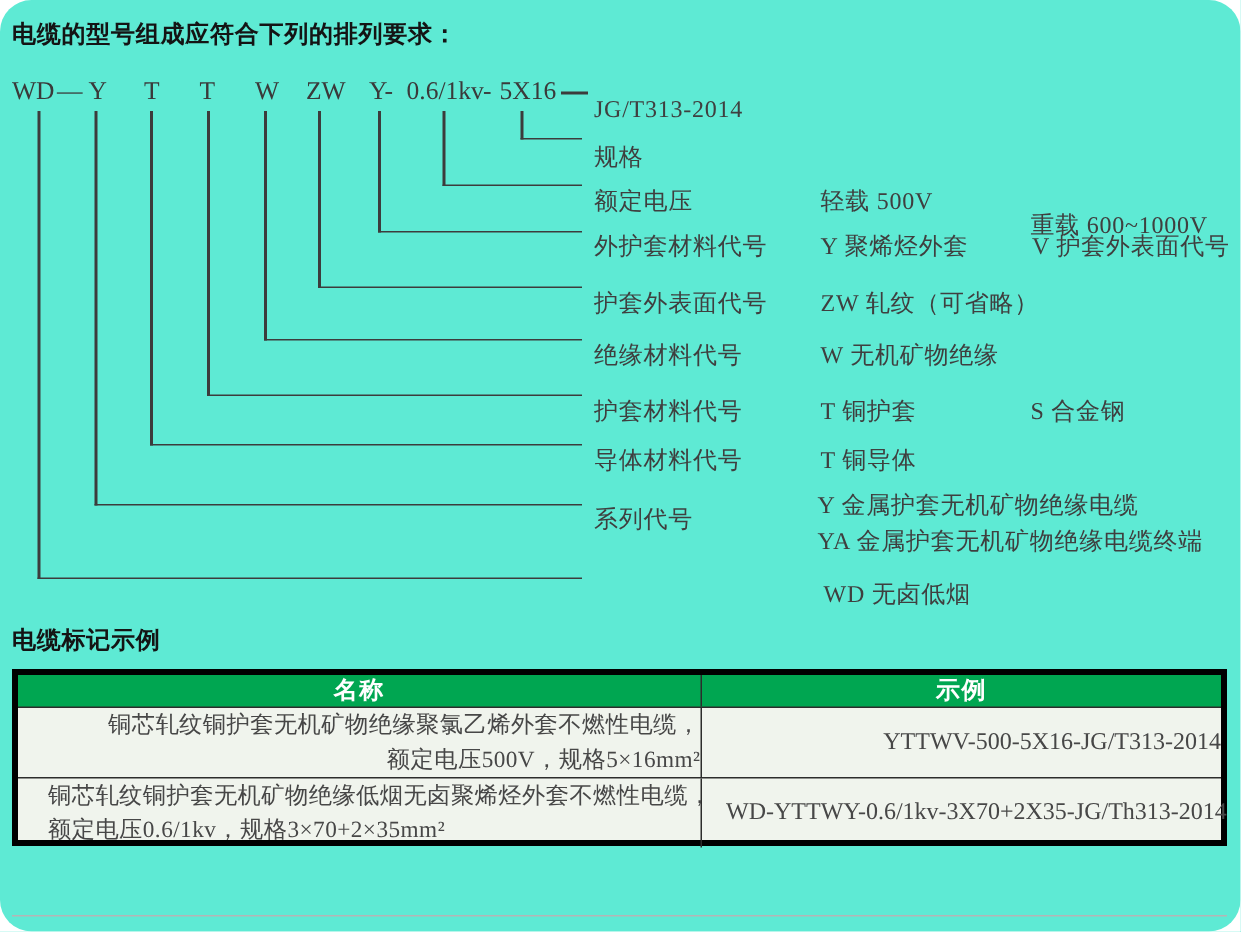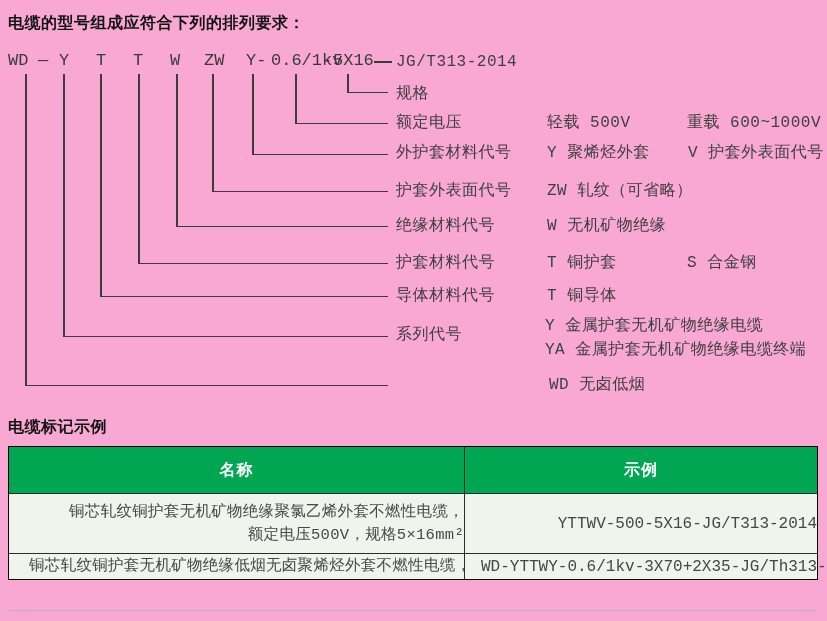--- a/index.html
+++ b/index.html
@@ -1,29 +1,29 @@
 <!DOCTYPE html>
 <html><head>
 <meta charset="utf-8">
 <style>
   html,body{margin:0;padding:0;background:#ffffff;}
   #page{
-    position:relative;width:827px;height:621px;background:#f9a8d4;overflow:hidden;
-    font-family:Liberation Mono, monospace;color:#3f3f3f;
+    position:relative;width:827px;height:621px;background:#5eead4;overflow:hidden;
+    font-family:Liberation Serif, serif;color:#3f3f3f;border-radius:21px;
   }
   .abs{position:absolute;white-space:nowrap;}
   .h1{font-size:16px;font-weight:700;color:#141414;letter-spacing:0.5px;}
   .code{font-size:17px;color:#3a3a3a;line-height:18px;}
-  .lbl{font-size:16px;color:#3f3f3f;letter-spacing:0.5px;line-height:16px;}
+  .lbl{font-size:16px;color:#3f3f3f;letter-spacing:0.5px;line-height:16px;margin-top:12px;}
   .vline{position:absolute;width:1.5px;background:#3c3c3c;}
   .hline{position:absolute;height:1.5px;background:#3c3c3c;}
   
   .tbl{
-    position:absolute;left:8px;top:446px;width:810px;height:134px;
-    border:1px solid #000000;box-sizing:border-box;background:#f0f4ed;
+    position:absolute;left:8px;top:446px;width:810px;height:118px;
+    border:4px solid #000000;box-sizing:border-box;background:#f0f4ed;
     display:flex;flex-direction:column;
   }
   .tr{display:flex;flex-direction:row;width:100%;}
   .tr.head{height:46px;background:#00a651;border-bottom:1px solid #2c2c2c;}
   .tr.r1{height:59px;border-bottom:1px solid #2c2c2c;text-align:right;}
   .tr.r2{flex:1;}
   .td{box-sizing:border-box;display:flex;flex-direction:column;justify-content:center;}
   .td.c1{width:456px;border-right:1px solid #2c2c2c;}
   .td.c2{flex:1;}
   .th{align-items:center;font-size:16px;font-weight:700;color:#ffffff;letter-spacing:1px;}
@@ -70,21 +70,21 @@
   <div class="hline" style="left:176px;top:225.5px;width:212px;"></div>
   <div class="hline" style="left:138px;top:262.5px;width:250px;"></div>
   <div class="hline" style="left:100px;top:295.5px;width:288px;"></div>
   <div class="hline" style="left:63px;top:335.5px;width:325px;"></div>
   <div class="hline" style="left:25px;top:384.5px;width:363px;"></div>
 
   <div class="abs lbl" style="left:396px;top:86px;">规格</div>
 
   <div class="abs lbl" style="left:396px;top:115px;">额定电压</div>
   <div class="abs lbl" style="left:547px;top:115px;">轻载 500V</div>
-  <div class="abs lbl" style="left:687px;top:115px;">重载 600~1000V</div>
+  <div class="abs lbl" style="left:687px;top:131px;">重载 600~1000V</div>
 
   <div class="abs lbl" style="left:396px;top:145px;">外护套材料代号</div>
   <div class="abs lbl" style="left:547px;top:145px;">Y 聚烯烃外套</div>
   <div class="abs lbl" style="left:688px;top:145px;">V 护套外表面代号</div>
 
   <div class="abs lbl" style="left:396px;top:183px;">护套外表面代号</div>
   <div class="abs lbl" style="left:547px;top:183px;">ZW 轧纹（可省略）</div>
 
   <div class="abs lbl" style="left:396px;top:218px;">绝缘材料代号</div>
   <div class="abs lbl" style="left:547px;top:218px;">W 无机矿物绝缘</div>
@@ -114,20 +114,21 @@
         <div>铜芯轧纹铜护套无机矿物绝缘聚氯乙烯外套不燃性电缆，</div>
         <div>额定电压500V，规格5×16mm²</div>
       </div>
       <div class="td c2 example-cell">
         <div>YTTWV-500-5X16-JG/T313-2014</div>
       </div>
     </div>
     <div class="tr r2">
       <div class="td c1 name-cell">
         <div>铜芯轧纹铜护套无机矿物绝缘低烟无卤聚烯烃外套不燃性电缆，</div>
+        <div>额定电压0.6/1kv，规格3×70+2×35mm²</div>
       </div>
       <div class="td c2 example-cell">
         <div>WD-YTTWY-0.6/1kv-3X70+2X35-JG/Th313-2014</div>
       </div>
     </div>
   </div>
   <div class="tbl-shadow"></div>
 
 </div>
 

